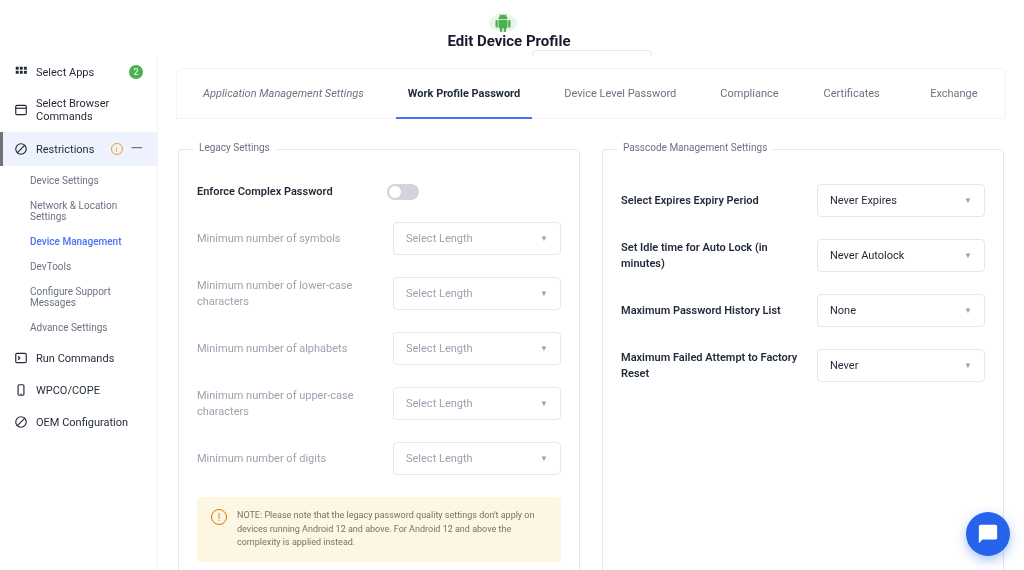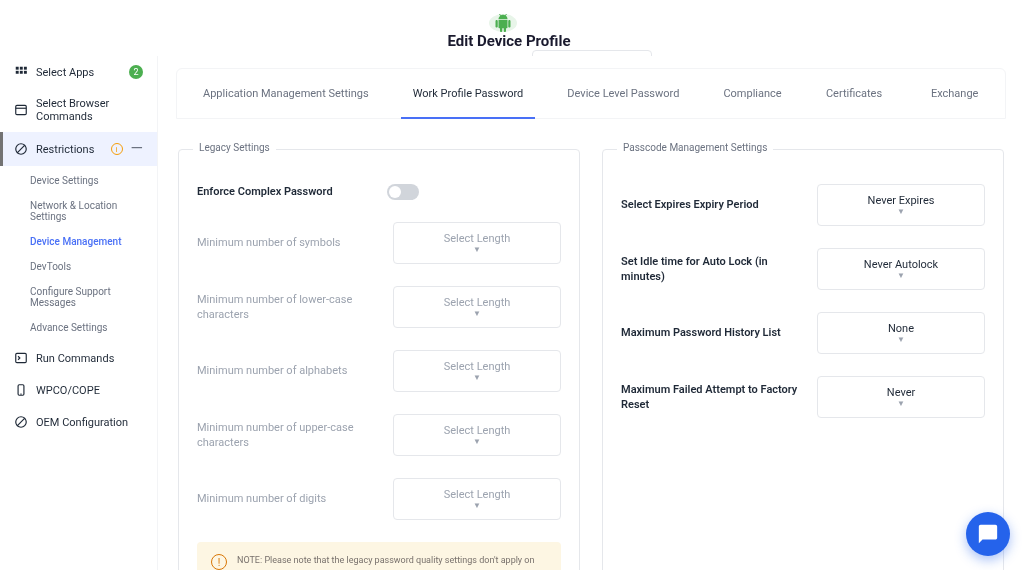--- a/index.html
+++ b/index.html
@@ -27,35 +27,35 @@
 .nav-item.active .icon-info { width:12px; height:12px; border-radius:50%; border:1px solid #f59e0b; color:#f59e0b; font-size:8px; display:flex; align-items:center; justify-content:center; margin-left:2px; }
 .nav-item .collapse-btn { margin-left:auto; color:#6b7280; font-size:16px; line-height:1; }
 .sub-items { padding:2px 0; }
 .sub-item { padding:7px 14px 7px 30px; font-size:10px; color:#6b7280; cursor:pointer; }
 .sub-item.active { color:#4970f6; font-weight:500; }
 
 .main { flex:1; padding:12px 20px 20px 20px; background:#fff; overflow:auto; }
 
 .tabs { display:flex; border-bottom:1px solid #f3f4f6; margin:0 -2px 30px -2px; border:1px solid #f3f4f6; border-radius:6px 6px 0 0; }
 .tab { flex:0 0 auto; padding:18px 22px; font-size:11px; color:#6b7280; cursor:pointer; text-align:center; position:relative; }
-.tab.active { color:#1f2937; font-weight:400; }
+.tab.active { color:#1f2937; font-weight:700; }
 .tab.active::after { content:""; position:absolute; bottom:-1px; left:10px; right:10px; height:2px; background:#4970f6; }
-.tabs .tab:nth-child(1){margin-left:4px;}
+.tabs .tab:nth-child(1){margin-left:4px;font-style:italic;}
 
 .panels { display:flex; gap:22px; }
 .panel { flex:1; border:1px solid #e5e7eb; border-radius:4px; position:relative; padding:34px 18px 18px 18px; }
 .panel-title { position:absolute; top:-8px; left:14px; background:#fff; padding:0 6px; font-size:10px; color:#6b7280; }
 
 .field-row { display:flex; align-items:center; margin-bottom:22px; gap:12px; }
 .field-row:last-of-type { margin-bottom:0; }
 .field-label { font-size:11px; color:#1f2937; font-weight:600; flex:1; line-height:1.4; }
 .field-label.muted { color:#9ca3af; font-weight:400; }
 .toggle { width:32px; height:16px; background:#d1d5db; border-radius:8px; position:relative; cursor:pointer; }
 .toggle::after { content:""; position:absolute; width:12px; height:12px; background:#fff; border-radius:50%; top:2px; left:2px; }
-.select { width:168px; border:1px solid #e5e7eb; border-radius:4px; padding:9px 12px; font-size:11px; color:#9ca3af; display:flex; justify-content:space-between; align-items:center; cursor:pointer;flex-direction:column; }
+.select { width:168px; border:1px solid #e5e7eb; border-radius:4px; padding:9px 12px; font-size:11px; color:#9ca3af; display:flex; justify-content:space-between; align-items:center; cursor:pointer; }
 .select.filled { color:#1f2937; }
 .select .chev { color:#9ca3af; font-size:8px; }
 
 .note { display:flex; gap:10px; background:#fdf6e3; border-radius:4px; padding:12px 14px; margin-top:18px; }
 .note-icon { width:16px; height:16px; border-radius:50%; border:1px solid #d97706; color:#d97706; font-size:10px; display:flex; align-items:center; justify-content:center; flex-shrink:0; }
 .note-text { font-size:9px; color:#78716c; line-height:1.5; }
 
 .chat-fab { position:absolute; bottom:14px; right:14px; width:44px; height:44px; border-radius:50%; background:#2563eb; display:flex; align-items:center; justify-content:center; cursor:pointer; box-shadow:0 4px 12px rgba(37,99,235,0.4); }
 .chat-fab svg { width:22px; height:22px; fill:#fff; }
 </style>

